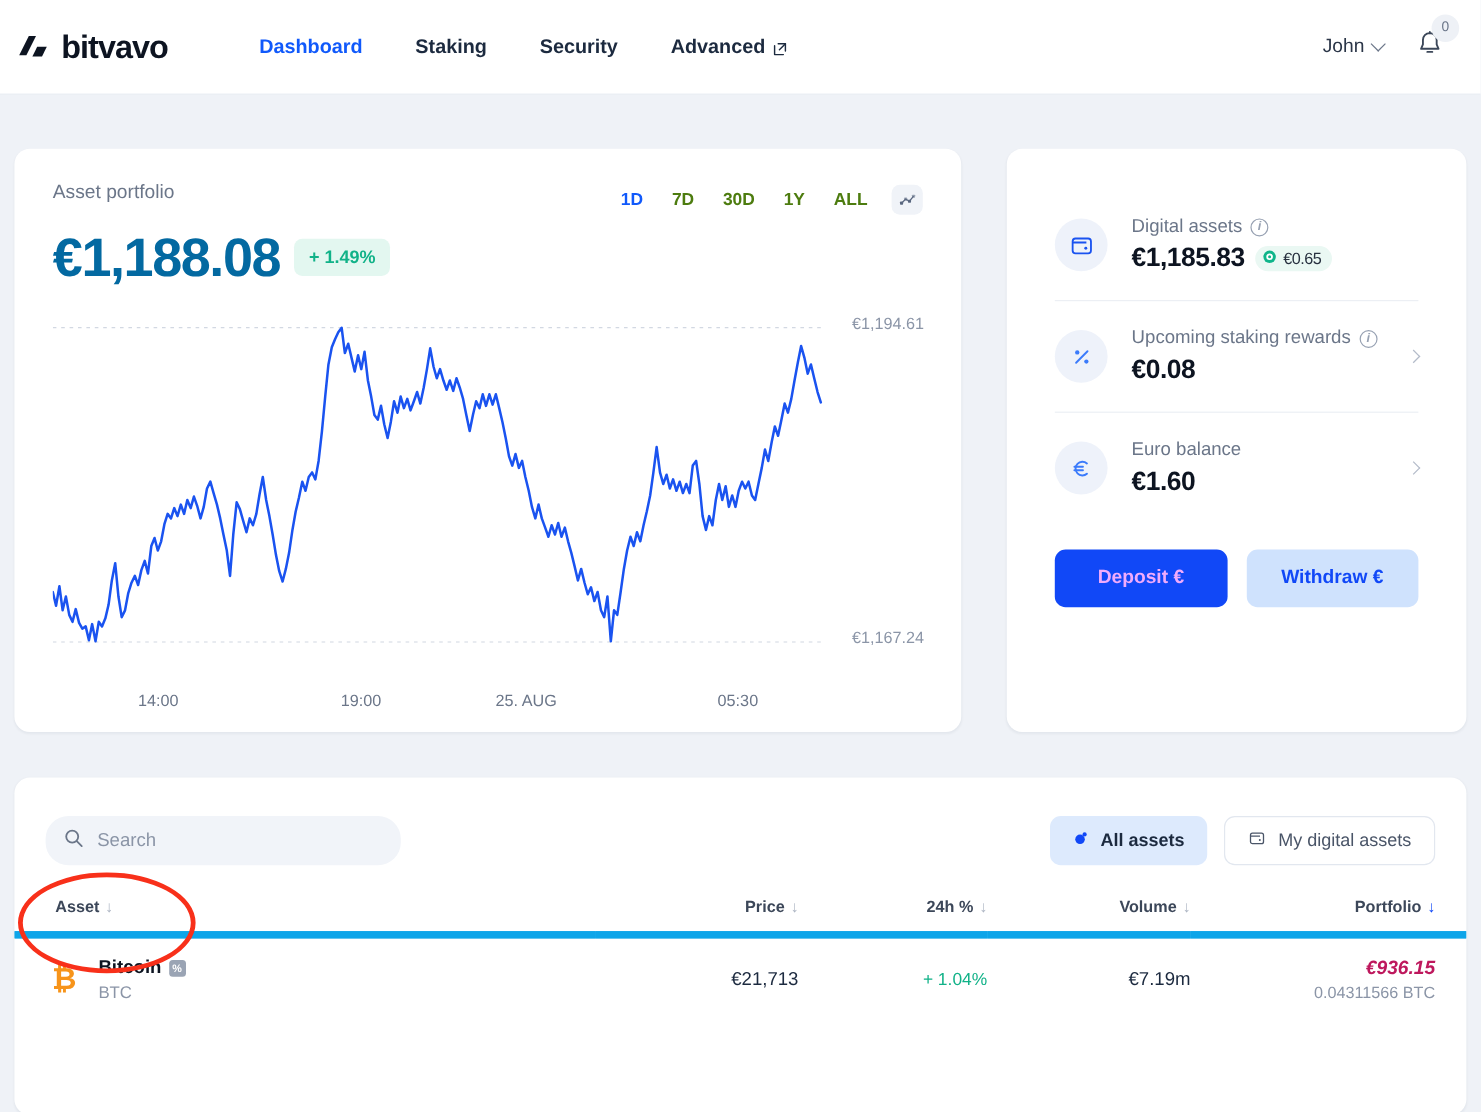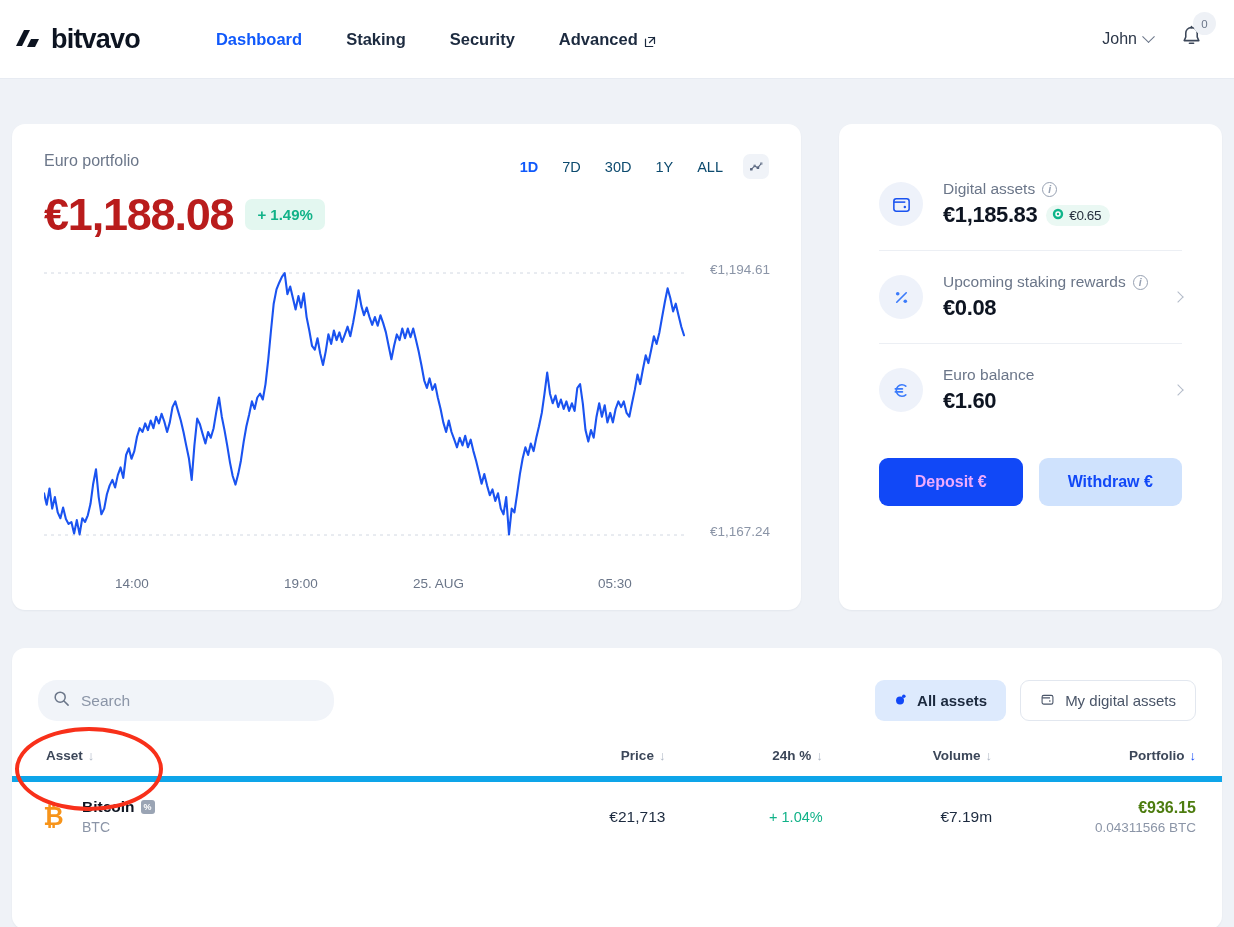--- a/index.html
+++ b/index.html
@@ -44,30 +44,30 @@
   .card {
     background: #fff; border-radius: 13px; box-shadow: 0 1px 2px rgba(16,30,60,.05);
   }
   .chart-card { width: 789px; height: 486px; padding: 28px 32px 0 32px; position: relative; }
   .side-card { width: 383px; height: 486px; padding: 34px 40px 0 40px; position: relative; }
 
   .chart-head { display: flex; align-items: flex-start; }
   .chart-label { font-size: 16px; color: #6b7689; }
   .ranges { margin-left: auto; display: flex; align-items: center; gap: 0; margin-top: 2px; }
   .range {
-    font-size: 14.5px; color: #0c4a6e; padding: 3px 12px; cursor: pointer; font-weight: 400;
+    font-size: 14.5px; color: #4d7c0f; padding: 3px 12px; cursor: pointer; font-weight: 700;
   }
   .range.active { color: #1059fb; font-weight: 700; }
   .chart-toggle {
     width: 26px; height: 25px; border-radius: 7px; background: #f0f3f8; margin-left: 8px;
     display: flex; align-items: center; justify-content: center; cursor: pointer;
   }
   .total-row { display: flex; align-items: center; gap: 12px; margin-top: 13px; }
   .total {
-    font-size: 45px; font-weight: 700; color: #b91c1c; letter-spacing: -1.2px; line-height: 1;
+    font-size: 45px; font-weight: 700; color: #0369a1; letter-spacing: -1.2px; line-height: 1;
   }
   .pill-green {
     background: #e3f7f0; color: #11b288; font-size: 15px; font-weight: 700;
     padding: 7px 12px; border-radius: 7px;
   }
   .plot { position: relative; margin-top: 22px; height: 290px; width: 725px; }
   .plot svg { display: block; }
   .y-top, .y-bot { position: absolute; right: -1px; font-size: 13.5px; color: #8b95a7; }
   .y-top { top: 3px; }
   .y-bot { bottom: 10px; }
@@ -147,21 +147,21 @@
     align-items: center; justify-content: center; color: #f7941a; font-size: 25px; font-weight: 700;
   }
   .asset-name { font-size: 15.5px; font-weight: 700; color: #0d1421; display: flex; align-items: center; gap: 6px; }
   .stake-badge {
     width: 14px; height: 14px; border-radius: 3px; background: #9aa4b4; color: #fff;
     font-size: 9px; display: flex; align-items: center; justify-content: center;
   }
   .asset-sym { font-size: 14px; color: #8b95a7; margin-top: 3px; }
   .cell-main { font-size: 15.5px; color: #1c2a3f; }
   .cell-green { font-size: 14.5px; color: #11b288; }
-  .cell-bold { font-size: 16px; font-weight: 700; color: #4d7c0f; }
+  .cell-bold { font-size: 16px; font-weight: 700; color: #be185d; font-style: italic; }
   .cell-sub { font-size: 13.5px; color: #8b95a7; margin-top: 3px; }
   .annot {
     position: absolute; border: 4px solid #f8301a; border-radius: 50%;
     pointer-events: none;
   }
 </style>
 </head>
 <body>
 
 <div class="topbar">
@@ -211,21 +211,21 @@
       <span class="badge">0</span>
     </div>
   </div>
 </div>
 
 <div class="page">
   <div class="row1">
 
     <div class="card chart-card">
       <div class="chart-head">
-        <div class="chart-label">Euro portfolio</div>
+        <div class="chart-label">Asset portfolio</div>
         <div class="ranges">
           <span class="range active">1D</span>
           <span class="range">7D</span>
           <span class="range">30D</span>
           <span class="range">1Y</span>
           <span class="range">ALL</span>
           <span class="chart-toggle">
             <svg width="15" height="14" viewBox="0 0 15 14">
               <path d="M1.5 9.5 L5 6 L7.5 8 L13 3" fill="none" stroke="#5c6personally" stroke-width="0"></path>
               <rect x="1" y="8" width="2.6" height="2.6" rx="0.6" fill="#5b6880"></rect>

